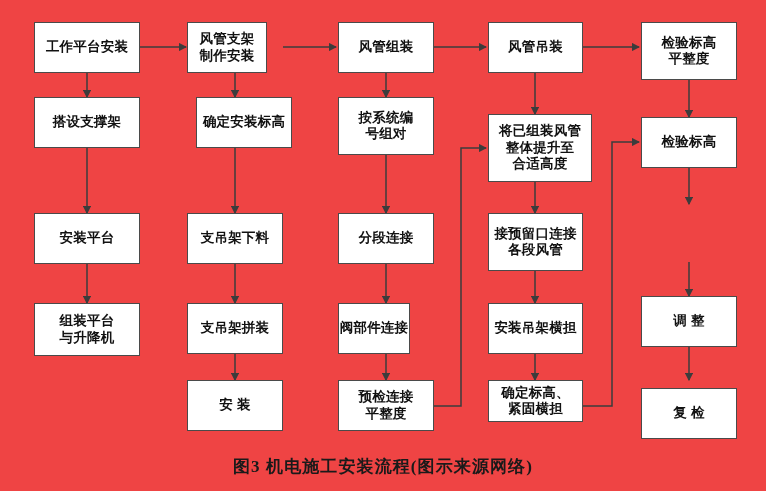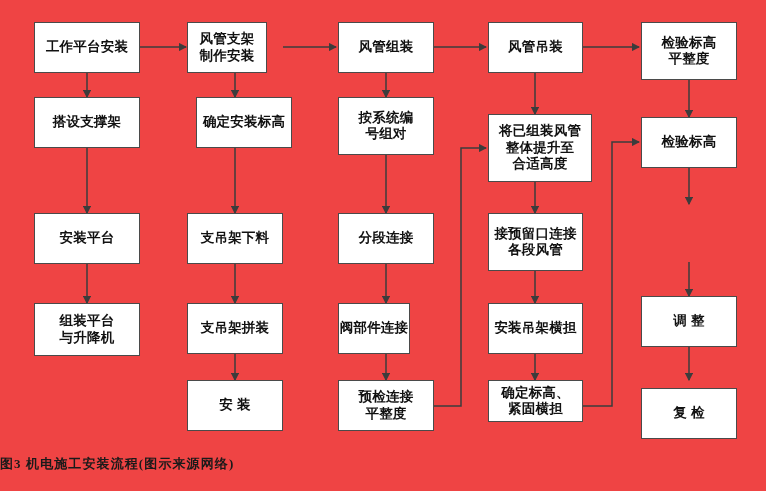--- a/index.html
+++ b/index.html
@@ -43,22 +43,23 @@
     color: #111111;
     letter-spacing: 0.2px;
     white-space: pre-line;
     z-index: 2;
   }
   .caption {
     position: absolute;
     left: 0;
     top: 455px;
     width: 766px;
+    text-align: center;
     font-family: "Liberation Serif", "DejaVu Serif", serif;
-    font-size: 13px;
+    font-size: 17px;
     font-weight: 700;
     letter-spacing: 1.1px;
     color: #1a1a1a;
   }
 </style>
 </head>
 <body>
 
 <div id="canvas">
 

